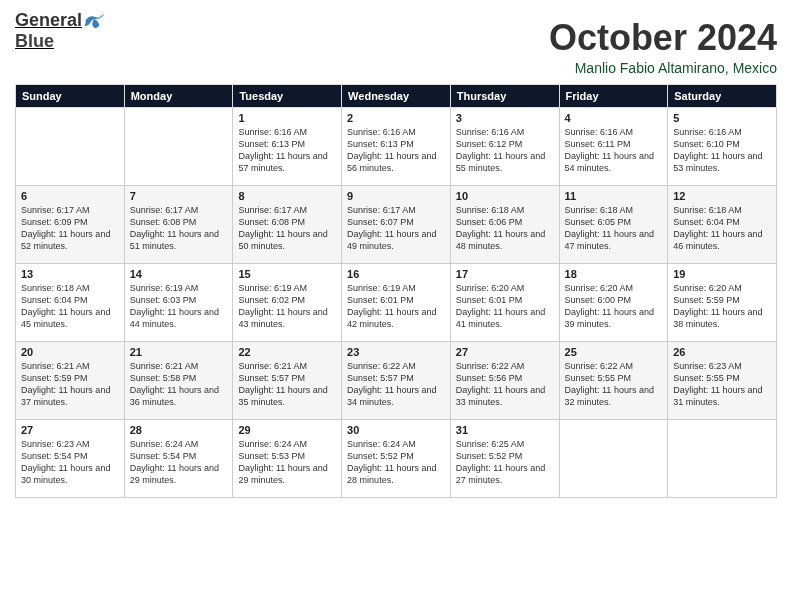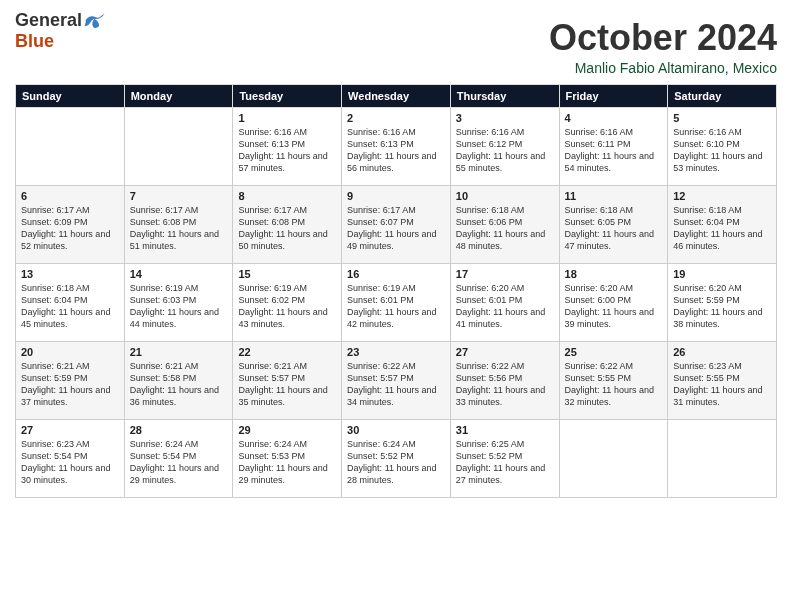--- a/index.html
+++ b/index.html
@@ -17,31 +17,32 @@
     .header {
       display: flex;
       justify-content: space-between;
       align-items: flex-start;
       margin-bottom: 8px;
     }
     .logo {
       display: flex;
       flex-direction: column;
       align-items: flex-start;
+      text-decoration: underline;
     }
     .logo-general {
       font-size: 18px;
       font-weight: bold;
       color: #333;
       display: flex;
       align-items: center;
       gap: 2px;
     }
     .logo-blue {
-      color: #c2410c;
+      color: #404040;
       font-size: 18px;
       font-weight: bold;
     }
     .logo-bird {
       width: 22px;
       height: 18px;
       margin-left: 2px;
     }
     .title-block {
       text-align: right;

